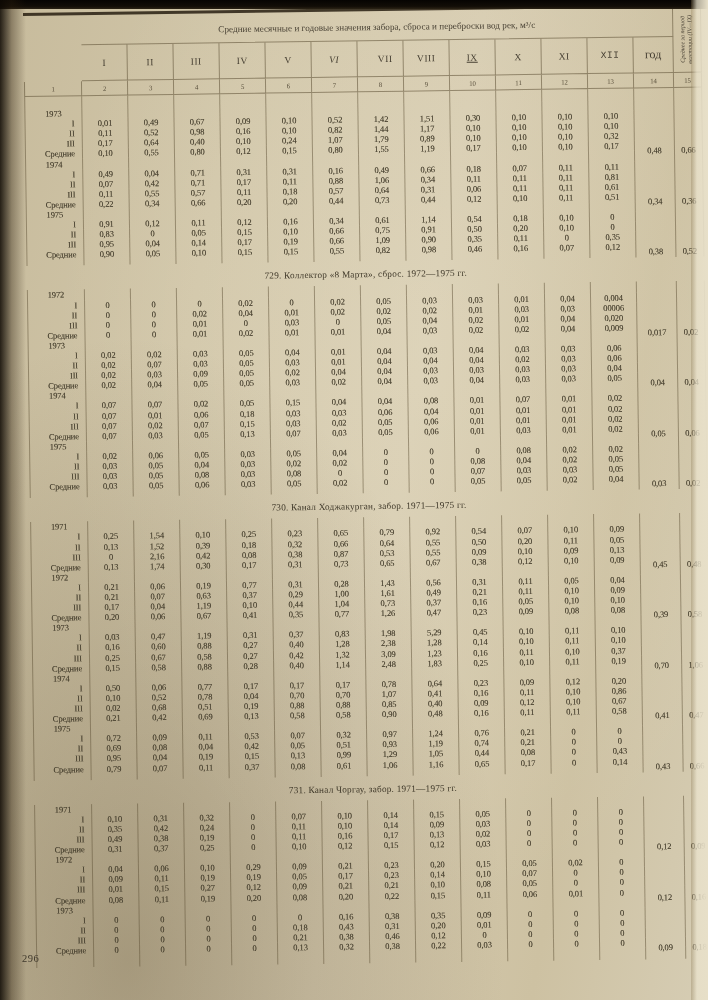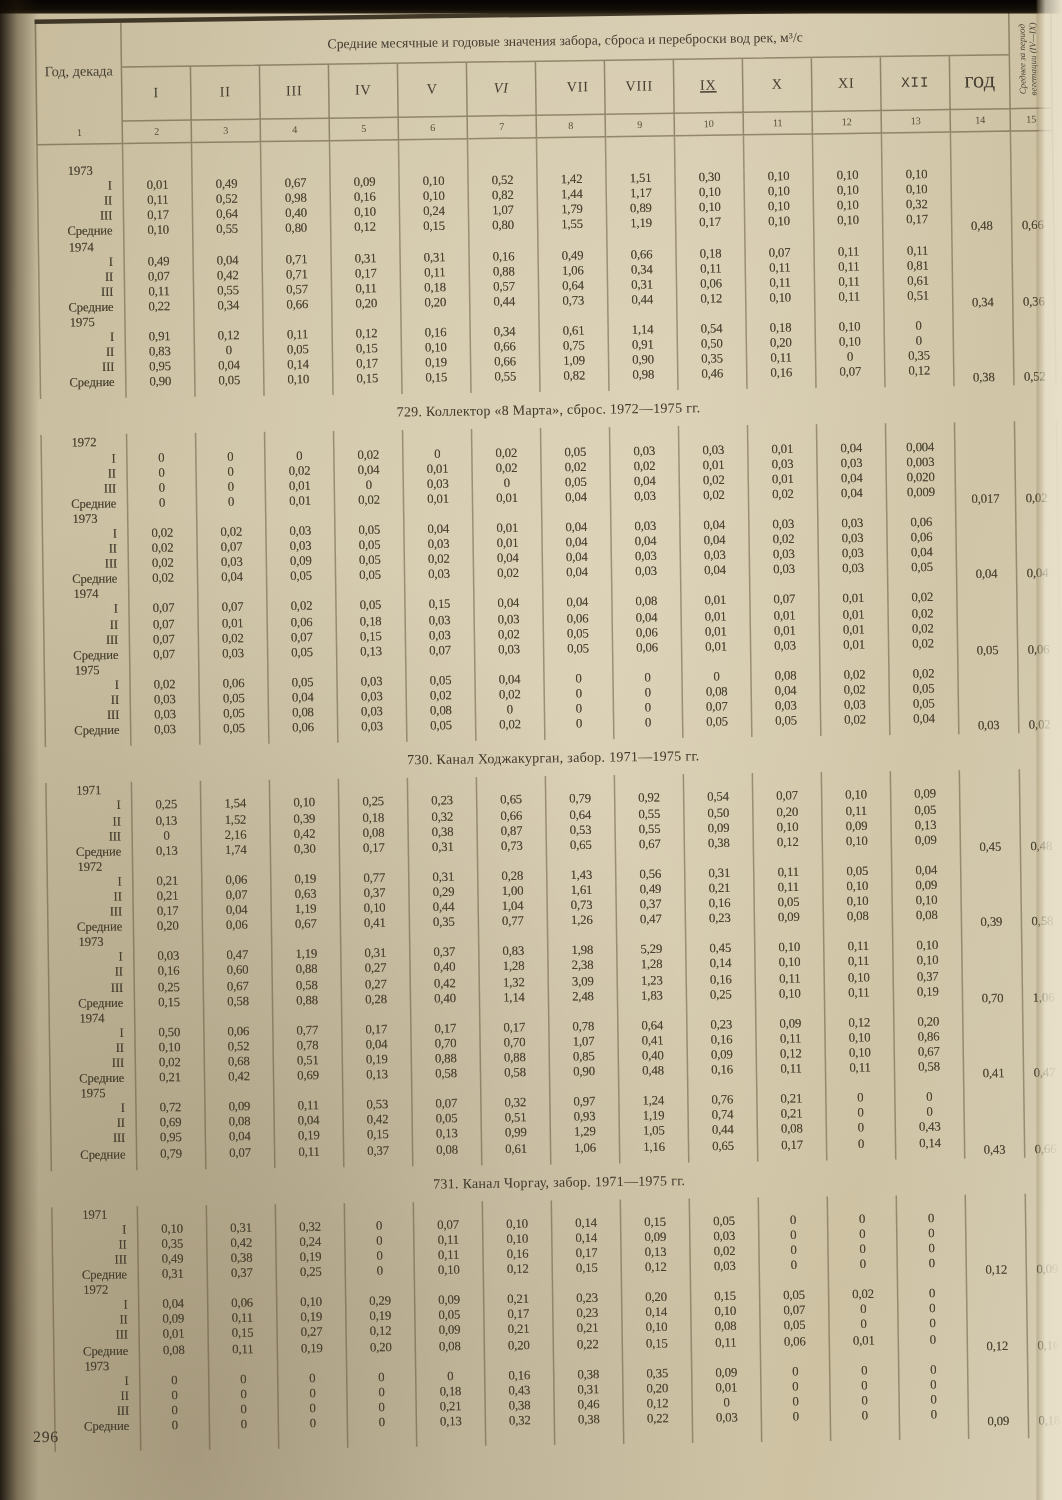--- a/index.html
+++ b/index.html
@@ -17,21 +17,21 @@
 .right-strip{position:absolute;top:0;right:0;width:17px;height:1000px;
   background:linear-gradient(90deg,rgba(118,98,58,0.28),rgba(235,228,206,0.75) 35%,#e7dfc8 100%)}
 .table-wrap{position:absolute;left:23px;top:13px;width:678px;transform:rotate(-0.8deg);transform-origin:0 0}
 .table{width:678px;border-top:3px solid rgba(44,35,22,0.88)}
 .thead{display:grid;grid-template-columns:58px repeat(12,46px) 40px 28px;grid-template-rows:30px 36px 15px}
 .thead>div{display:flex;align-items:center;justify-content:center}
 .bl{border-left:1px solid rgba(100,86,60,0.6)}
 .h-col1{grid-column:1;grid-row:1/3;border-right:1px solid rgba(100,86,60,0.6);border-left:1px solid rgba(100,86,60,0.6);font-size:9.5px}
 .h-span{grid-column:2/15;grid-row:1;border-bottom:1px solid rgba(100,86,60,0.6);border-right:1px solid rgba(100,86,60,0.6);font-size:9.2px;padding:2px 6px 0 6px;text-align:center}
 .hm{grid-row:2;border-right:1px solid rgba(100,86,60,0.6);border-bottom:1px solid rgba(100,86,60,0.6);font-size:9.5px;letter-spacing:0.5px}
-.h-god{grid-column:14;grid-row:2;border-right:1px solid rgba(100,86,60,0.6);border-bottom:1px solid rgba(100,86,60,0.6);font-size:15px}
+.h-god{grid-column:14;grid-row:2;border-right:1px solid rgba(100,86,60,0.6);border-bottom:1px solid rgba(100,86,60,0.6);font-size:12px}
 .h-veget{grid-column:15;grid-row:1/3;border-right:1px solid rgba(100,86,60,0.6);border-bottom:1px solid rgba(100,86,60,0.6);overflow:hidden}
 .vtext{writing-mode:vertical-rl;transform:rotate(180deg);font-size:6px;line-height:1.2;text-align:center;max-height:60px;color:#4a4336;font-style:italic}
 .hn{grid-row:3;border-right:1px solid rgba(100,86,60,0.6);border-bottom:1px solid rgba(100,86,60,0.6);font-size:6.8px;color:rgba(64,54,36,0.85)}
 .tbody{width:678px}
 .trow{display:grid;grid-template-columns:58px repeat(12,46px) 40px 28px;height:10.1px}
 .trow.spacer12{height:12px}
 .trow.spacer6{height:6px}
 .dc{border-right:1px solid rgba(96,82,56,0.52);height:100%;display:flex;align-items:center;justify-content:center;
   font-size:8.5px;color:#47402f;letter-spacing:-0.1px;text-shadow:0 0 0.4px rgba(60,50,35,0.45)}
 .rlab{justify-content:flex-end;padding-right:7px}
@@ -41,21 +41,20 @@
 .stitle{text-align:center;font-size:9.3px;padding:8px 0 6px 0;color:#3f3829;letter-spacing:0.2px}
 .page-num{position:absolute;left:22px;top:953px;font-size:10.5px;color:#3f382c;letter-spacing:0.5px}
 </style>
 </head>
 <body>
 
 <div class="scan">
   <div class="table-wrap">
     <div class="table">
       <div class="thead">
-        <div class="h-col1">Год, декада</div>
         <div class="h-span">Средние месячные и годовые значения забора, сброса и переброски вод рек, м³/с</div>
         <div class="h-god">год</div>
         <div class="h-veget">
           <span class="vtext">Среднее за период вегетации (IV—IX)</span>
         </div>
       <div class="hm" style="grid-area: 2 / 2;">I</div>
           <div class="hm" style="grid-area: 2 / 3;">II</div>
           <div class="hm" style="grid-area: 2 / 4;">III</div>
           <div class="hm" style="grid-area: 2 / 5;">IV</div>
           <div class="hm" style="grid-area: 2 / 6;">V</div>
@@ -425,21 +424,21 @@
             <div class="dc">0</div>
             <div class="dc">0,02</div>
             <div class="dc">0,04</div>
             <div class="dc">0,01</div>
             <div class="dc">0,02</div>
             <div class="dc">0,02</div>
             <div class="dc">0,02</div>
             <div class="dc">0,01</div>
             <div class="dc">0,03</div>
             <div class="dc">0,03</div>
-            <div class="dc">0,003</div>
+            <div class="dc">00006</div>
             <div class="dc"></div>
             <div class="dc"></div>
           </div>
           <div class="trow">
             <div class="dc lab rlab">III</div>
             <div class="dc">0</div>
             <div class="dc">0</div>
             <div class="dc">0,01</div>
             <div class="dc">0</div>
             <div class="dc">0,03</div>

